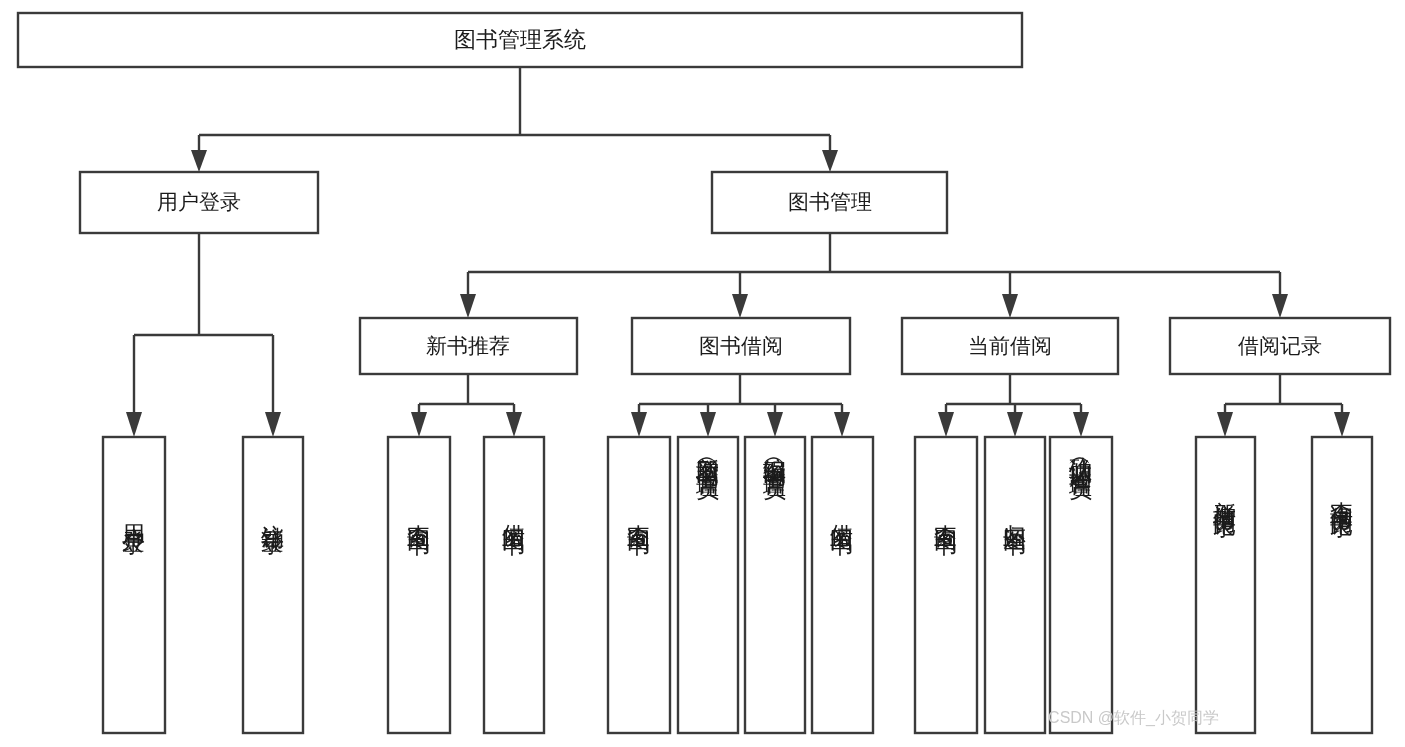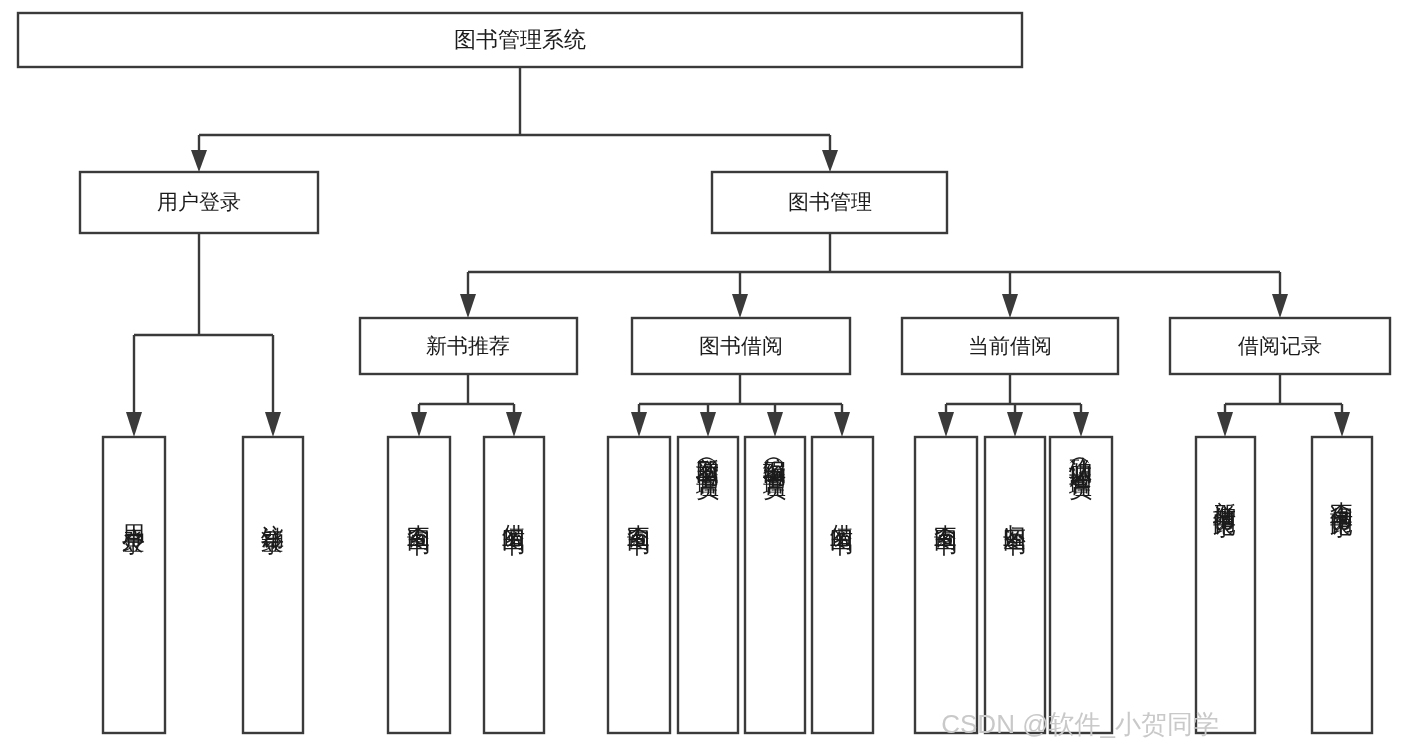--- a/index.html
+++ b/index.html
@@ -61,23 +61,23 @@
     font-family: "Liberation Sans", "DejaVu Sans", sans-serif;
     font-size: 23px;
     fill: #1b1b1b;
     text-anchor: middle;
     writing-mode: vertical-rl;
     letter-spacing: 3px;
   }
   .watermark-text {
     position: absolute;
     right: 12px;
-    bottom: 5px;
-    font-family: "Liberation Sans", "DejaVu Sans", sans-serif;
-    font-size: 26px;
+    bottom: 18px;
+    font-family: "Liberation Sans", "DejaVu Sans", sans-serif;
+    font-size: 16px;
     color: #c9c9c9;
     white-space: nowrap;
     user-select: none;
   }
 </style>
 </head>
 <body>
 
 <div id="diagram-root">
 

